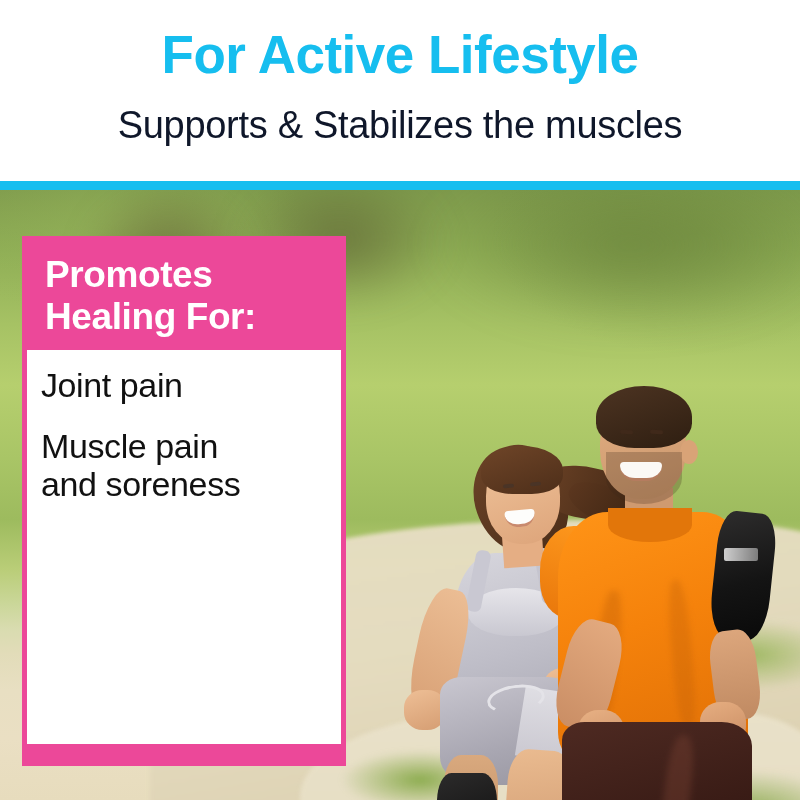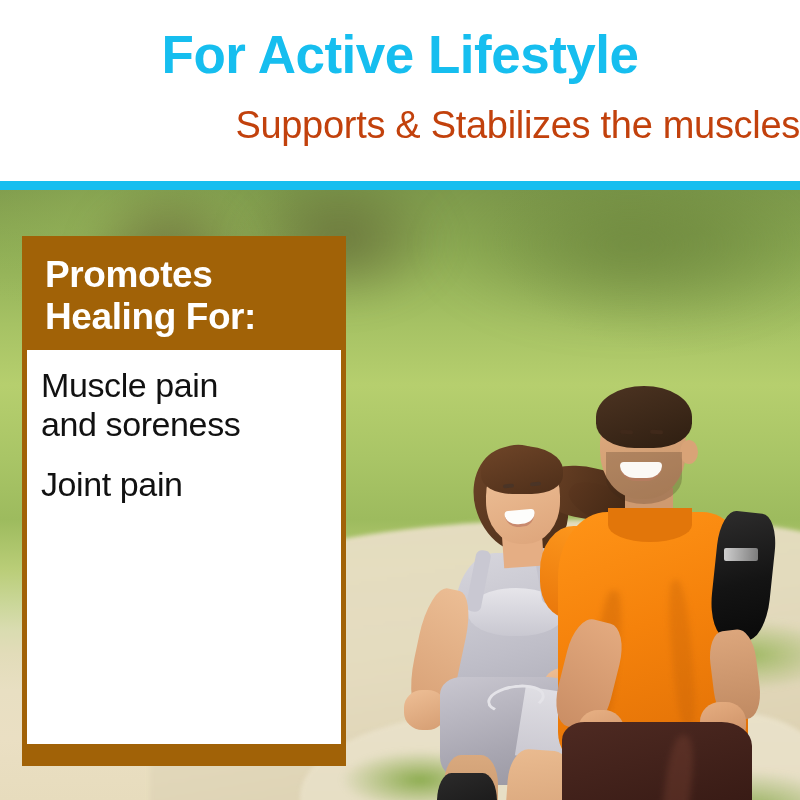--- a/index.html
+++ b/index.html
@@ -12,23 +12,23 @@
   .canvas{position:relative;width:800px;height:800px;overflow:hidden;background:#fff;}
 
   
   .header{position:absolute;left:0;top:0;width:679px;height:181px;background:#ffffff;}
   .title{
     position:absolute;left:0;top:27px;width:800px;text-align:center;
     font-size:53px;font-weight:bold;letter-spacing:-0.5px;
     color:#16BEEF;line-height:1.05;white-space:nowrap;
   }
   .subtitle{
-    position:absolute;left:0;top:104px;width:800px;text-align:right;
+    position:absolute;left:0;top:104px;width:800px;text-align:center;
     font-size:38px;font-weight:normal;letter-spacing:-0.3px;
-    color:#c2410c;line-height:1.15;white-space:nowrap;
+    color:#0f172a;line-height:1.15;white-space:nowrap;
   }
   .divider{position:absolute;left:0;top:181px;width:800px;height:9px;background:#16BEEF;}
 
   
   .photo{position:absolute;left:0;top:190px;width:800px;height:610px;overflow:hidden;
     background:
       radial-gradient(ellipse 260px 150px at 120px 30px, rgba(150,180,90,.55), rgba(150,180,90,0) 70%),
       radial-gradient(ellipse 300px 180px at 700px 40px, rgba(120,150,70,.5), rgba(120,150,70,0) 70%),
       linear-gradient(#7e9a4c 0%, #8fae55 10%, #a6c264 22%, #b6cf6e 32%, #a9c566 44%, #9dbb5e 54%, #b9cd77 62%, #cbd79a 68%, #d9dcb0 72%, #e2dcb9 76%, #e8dfc2 82%, #eadfc3 90%, #e7dcbd 100%);
   }
@@ -132,21 +132,21 @@
     background:linear-gradient(160deg,#e6ae81,#c88c63);}
   .m-shorts{position:absolute;left:562px;top:532px;width:190px;height:150px;border-radius:12% 16% 24% 22%;
     background:linear-gradient(165deg,#4e2a22,#3a1c16 60%,#2c1410);}
   .m-shortsfold{position:absolute;left:664px;top:545px;width:26px;height:120px;border-radius:40%;
     background:rgba(120,66,50,.4);transform:rotate(7deg);filter:blur(3px);}
   .m-shoeR{position:absolute;left:668px;top:625px;width:106px;height:62px;border-radius:40% 34% 30% 36%;
     background:linear-gradient(150deg,#f4742c,#cb4a1b);transform:rotate(-22deg);}
 
   
   .panel{position:absolute;left:22px;top:236px;width:324px;height:530px;
-    background:#a16207;box-sizing:border-box;padding:0 5px 6px 5px;}
+    background:#ec4899;box-sizing:border-box;padding:0 5px 6px 5px;}
   .panel-head{padding:18px 18px 12px 18px;}
   .panel-title{color:#ffffff;font-size:37px;font-weight:bold;line-height:1.14;letter-spacing:-0.4px;}
   .panel-body{background:#ffffff;padding:16px 16px 18px 14px;height:394px;box-sizing:border-box;}
   .benefit{color:#111111;font-size:34px;line-height:1.13;letter-spacing:-0.4px;margin-bottom:22px;}
   .benefit:last-child{margin-bottom:0;}
 </style>
 </head>
 <body>
 
 <div class="canvas">
@@ -218,18 +218,18 @@
 
     <div class="m-shoeR"></div>
 
   </div>
 
   <div class="panel">
     <div class="panel-head">
       <div class="panel-title">Promotes Healing For:</div>
     </div>
     <div class="panel-body">
+      <div class="benefit">Joint pain</div>
       <div class="benefit">Muscle pain<br>and soreness</div>
-      <div class="benefit">Joint pain</div>
     </div>
   </div>
 
 </div>
 
 </body></html>

